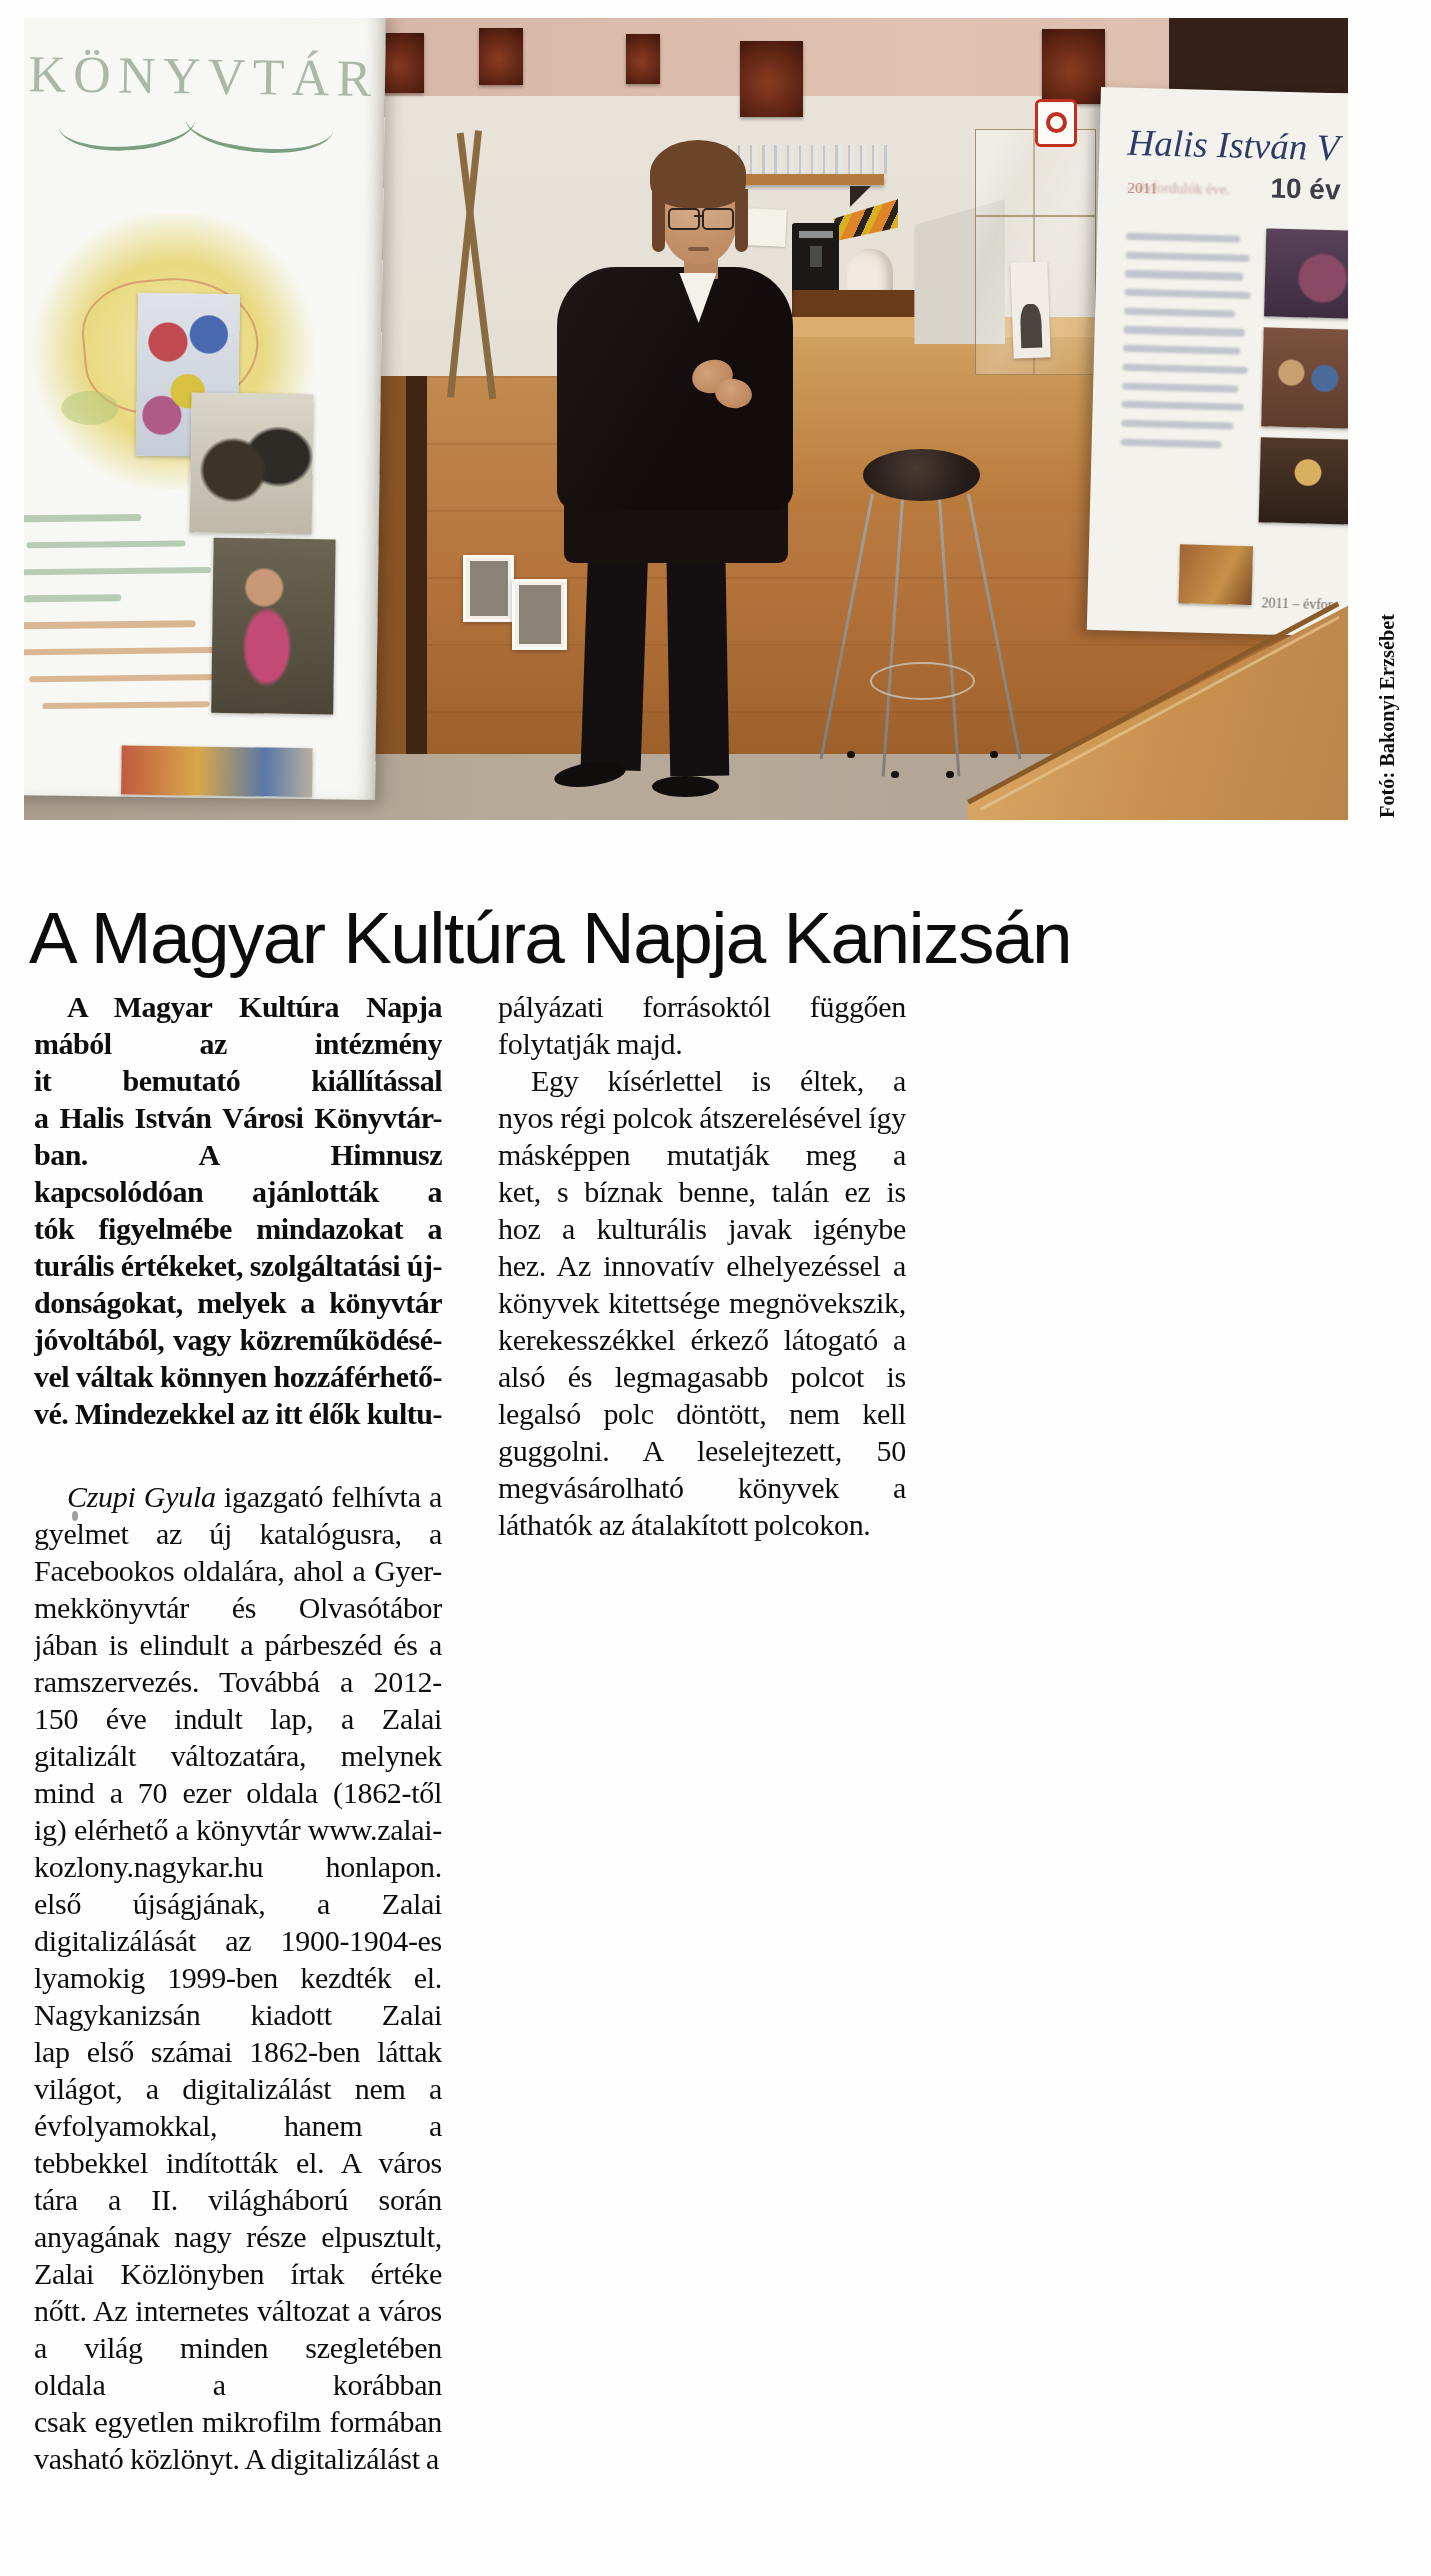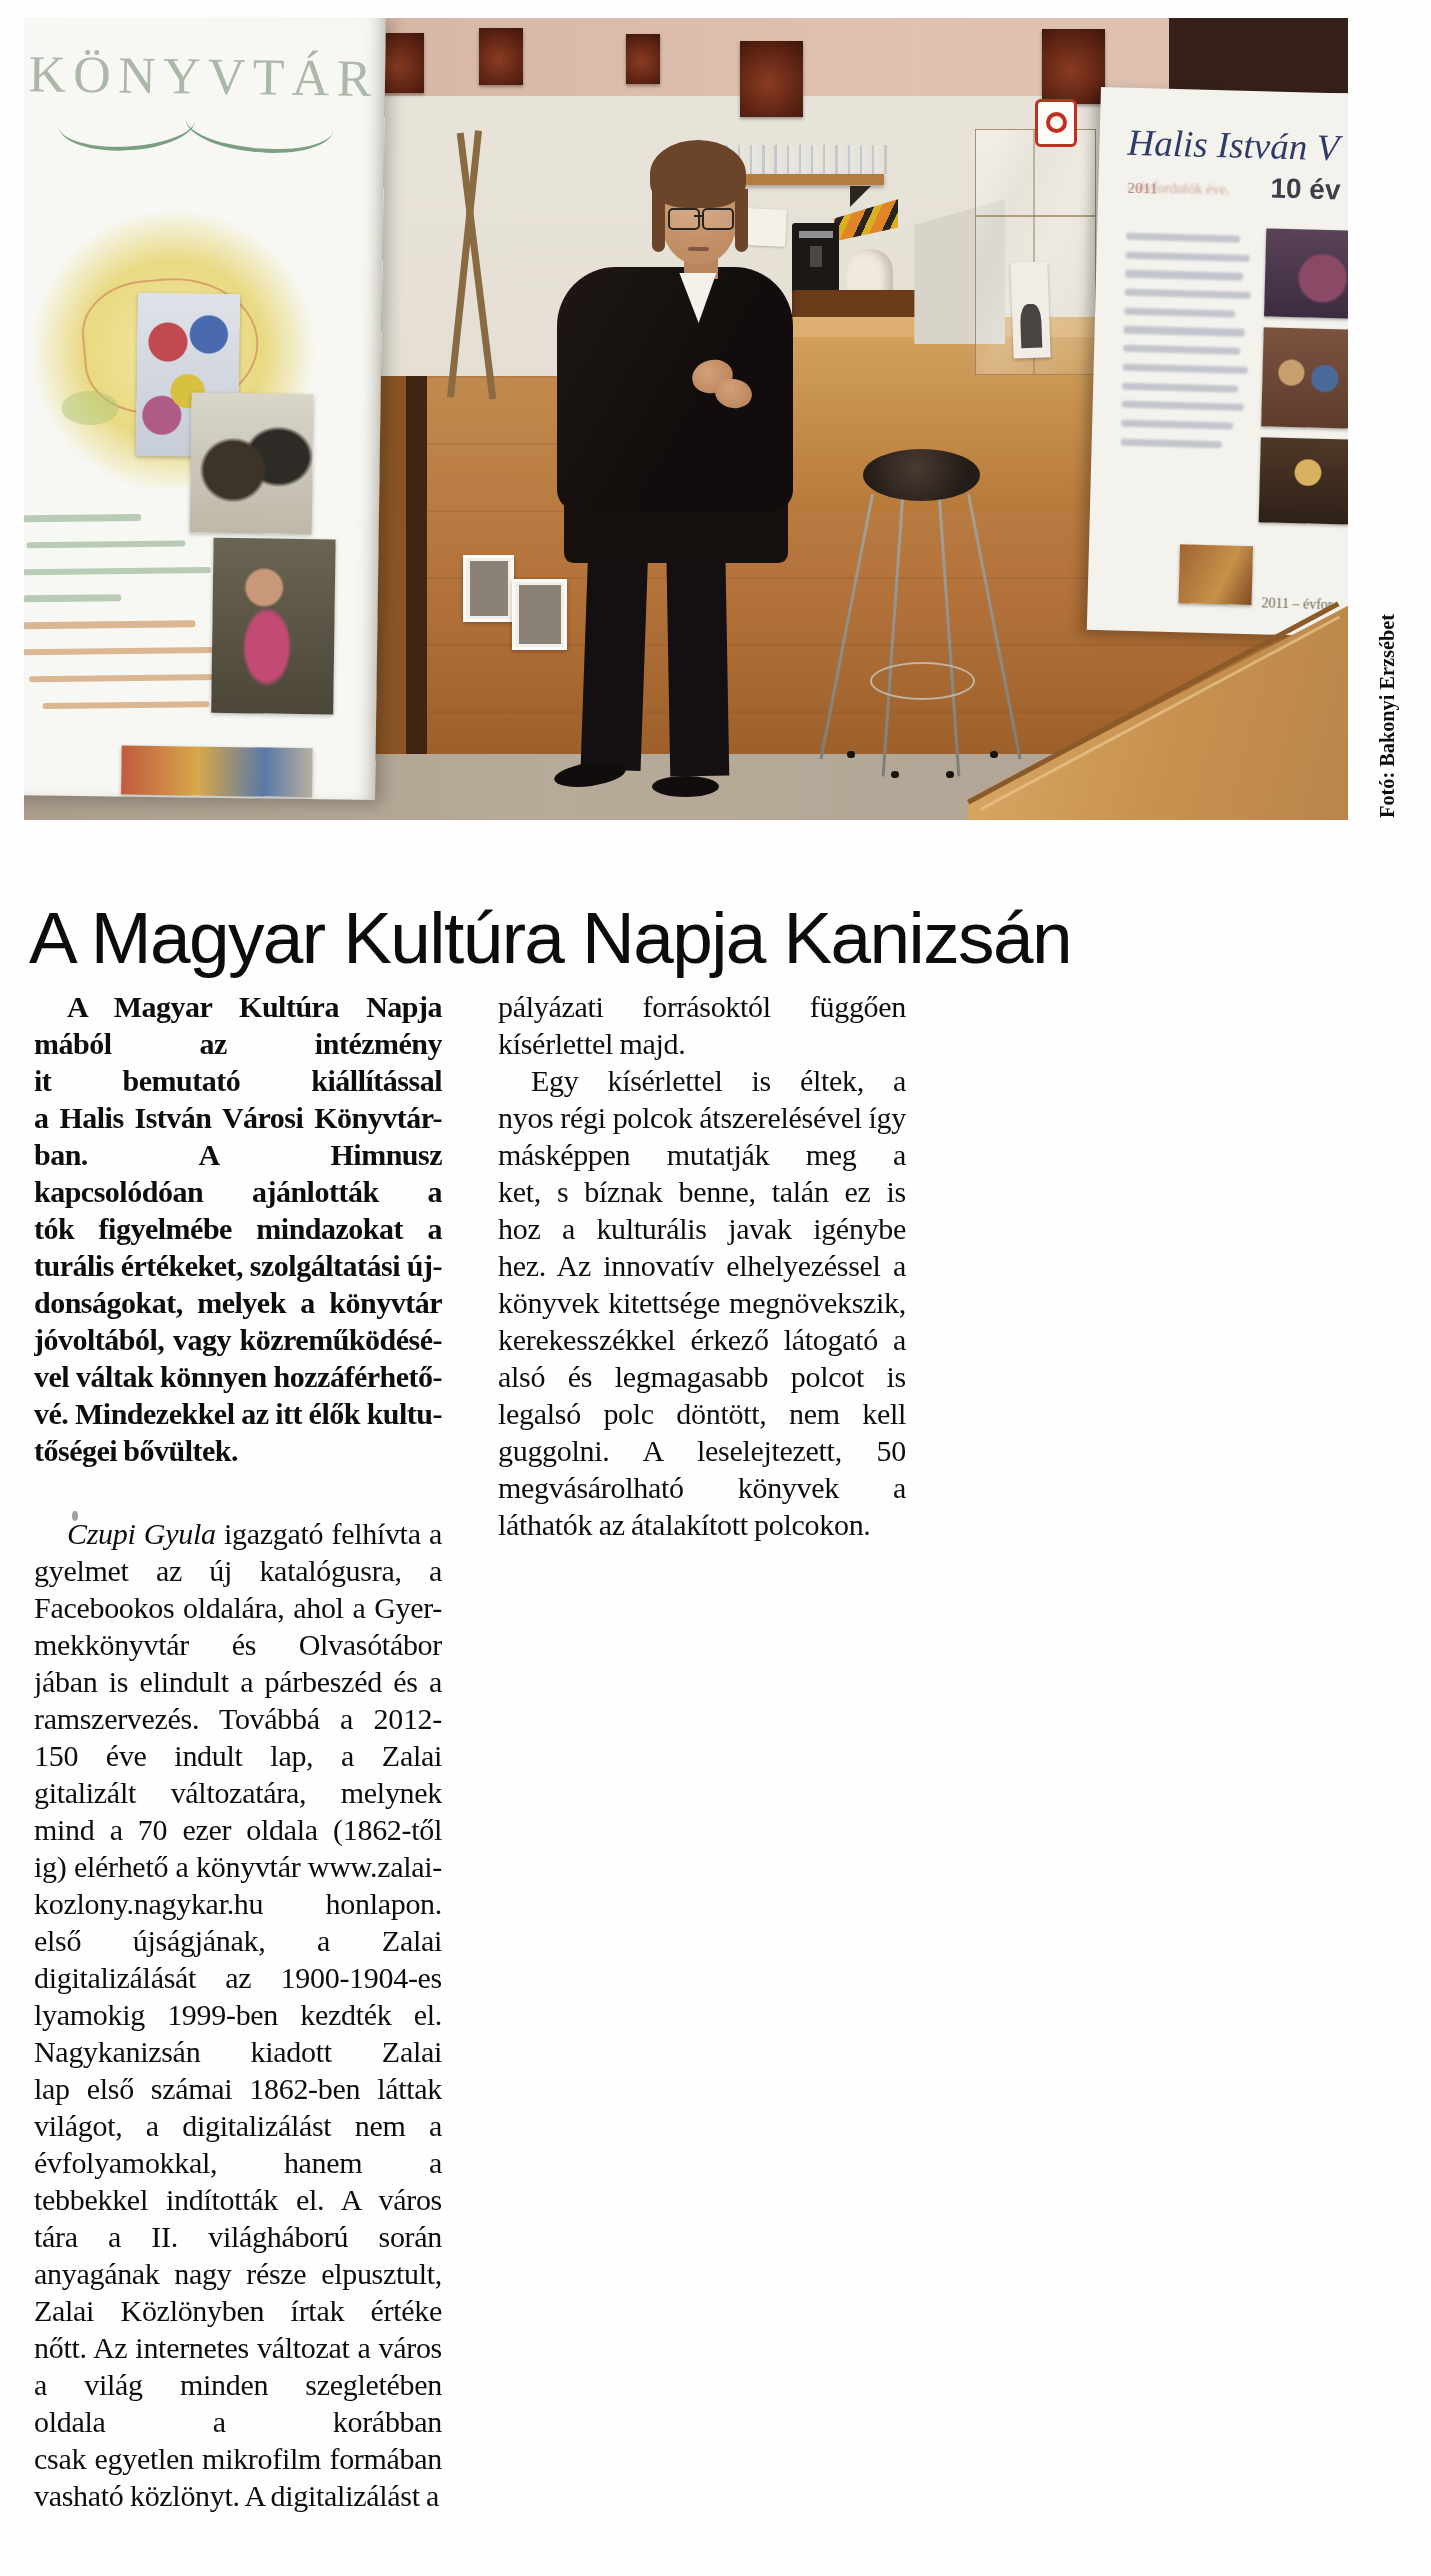--- a/index.html
+++ b/index.html
@@ -383,21 +383,20 @@
       <div class="line jline">it bemutató kiállítással ünnepeltek</div>
       <div class="line jline">a Halis István Városi Könyvtár-</div>
       <div class="line jline">ban. A Himnusz születésnapjához</div>
       <div class="line jline">kapcsolódóan ajánlották a látoga-</div>
       <div class="line jline">tók figyelmébe mindazokat a kul-</div>
       <div class="line jline">turális értékeket, szolgáltatási új-</div>
       <div class="line jline">donságokat, melyek a könyvtár</div>
       <div class="line jline">jóvoltából, vagy közreműködésé-</div>
       <div class="line jline">vel váltak könnyen hozzáférhető-</div>
       <div class="line jline">vé. Mindezekkel az itt élők kultu-</div>
-      <div class="line">tőségei bővültek.</div>
     </div>
     <div class="para body">
       <div class="line jline first"><i>Czupi Gyula</i> igazgató felhívta a fi-</div>
       <div class="line jline">gyelmet az új katalógusra, a könyvtár</div>
       <div class="line jline">Facebookos oldalára, ahol a Gyer-</div>
       <div class="line jline">mekkönyvtár és Olvasótábor csoport-</div>
       <div class="line jline">jában is elindult a párbeszéd és a prog-</div>
       <div class="line jline">ramszervezés. Továbbá a 2012-ben</div>
       <div class="line jline">150 éve indult lap, a Zalai Közlöny di-</div>
       <div class="line jline">gitalizált változatára, melynek mára</div>
@@ -418,21 +417,21 @@
       <div class="line jline">nőtt. Az internetes változat a város és</div>
       <div class="line jline">a világ minden szegletében elérhetővé</div>
       <div class="line jline">oldala a korábban gyűjteményükben</div>
       <div class="line jline">csak egyetlen mikrofilm formában ol-</div>
       <div class="line">vasható közlönyt. A digitalizálást a</div>
     </div>
   </div>
 <div class="col col2">
     <div class="para body">
       <div class="line jline">pályázati forrásoktól függően tovább</div>
-      <div class="line">kísérlettel majd.</div>
+      <div class="line">folytatják majd.</div>
     </div>
     <div class="para body">
       <div class="line jline first">Egy kísérlettel is éltek, a hagyomá-</div>
       <div class="line jline">nyos régi polcok átszerelésével így</div>
       <div class="line jline">másképpen mutatják meg a könyve-</div>
       <div class="line jline">ket, s bíznak benne, talán ez is kedvet</div>
       <div class="line jline">hoz a kulturális javak igénybe vételé-</div>
       <div class="line jline">hez. Az innovatív elhelyezéssel a</div>
       <div class="line jline">könyvek kitettsége megnövekszik, a</div>
       <div class="line jline">kerekesszékkel érkező látogató a leg-</div>

